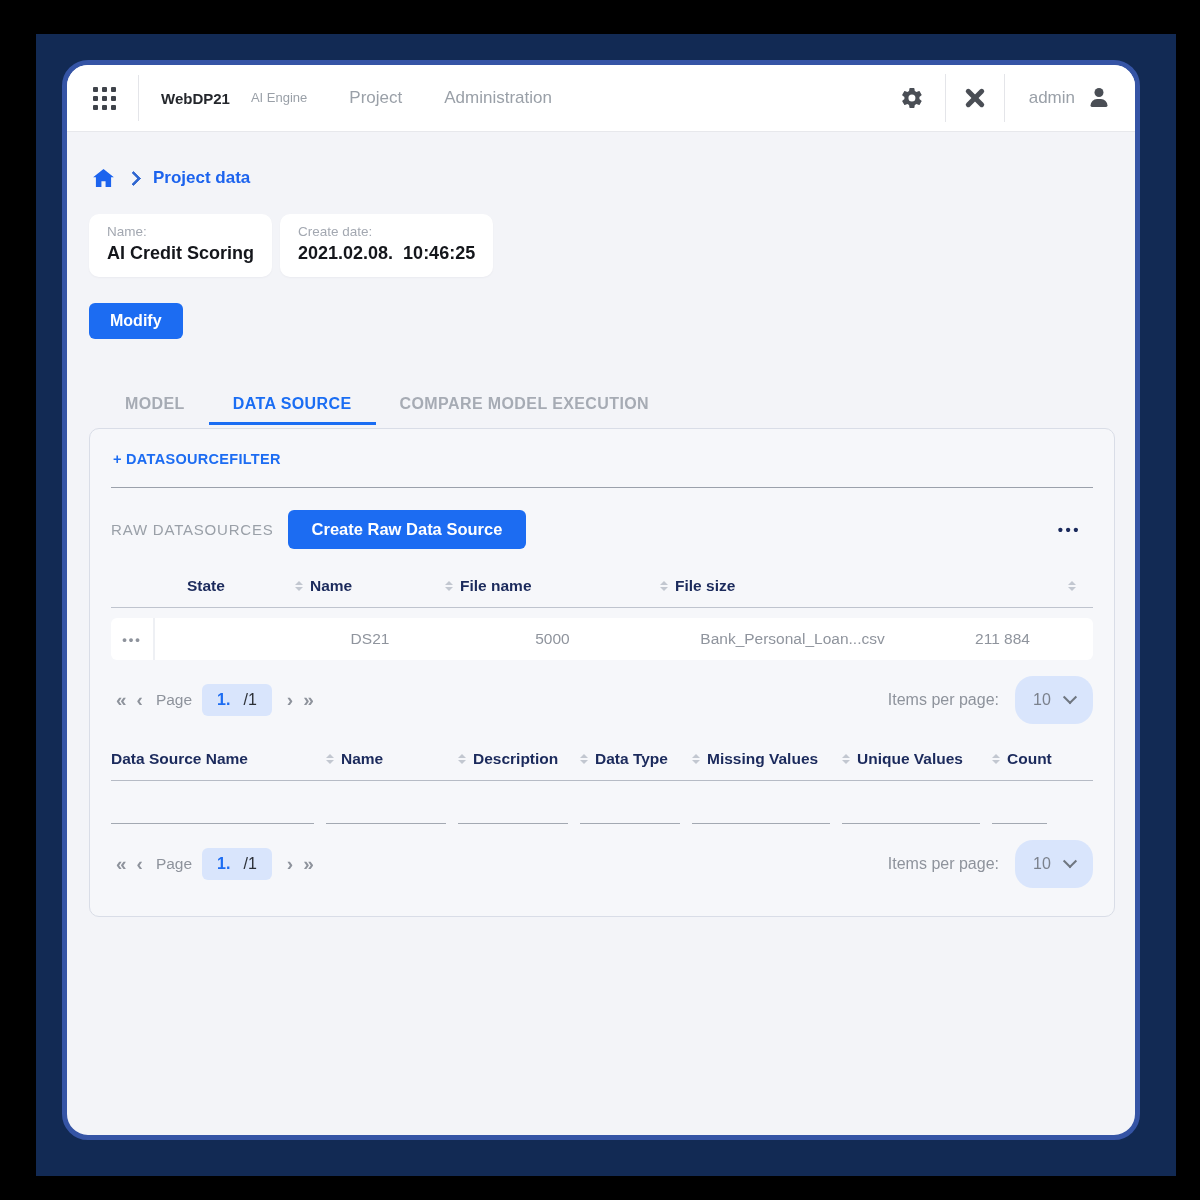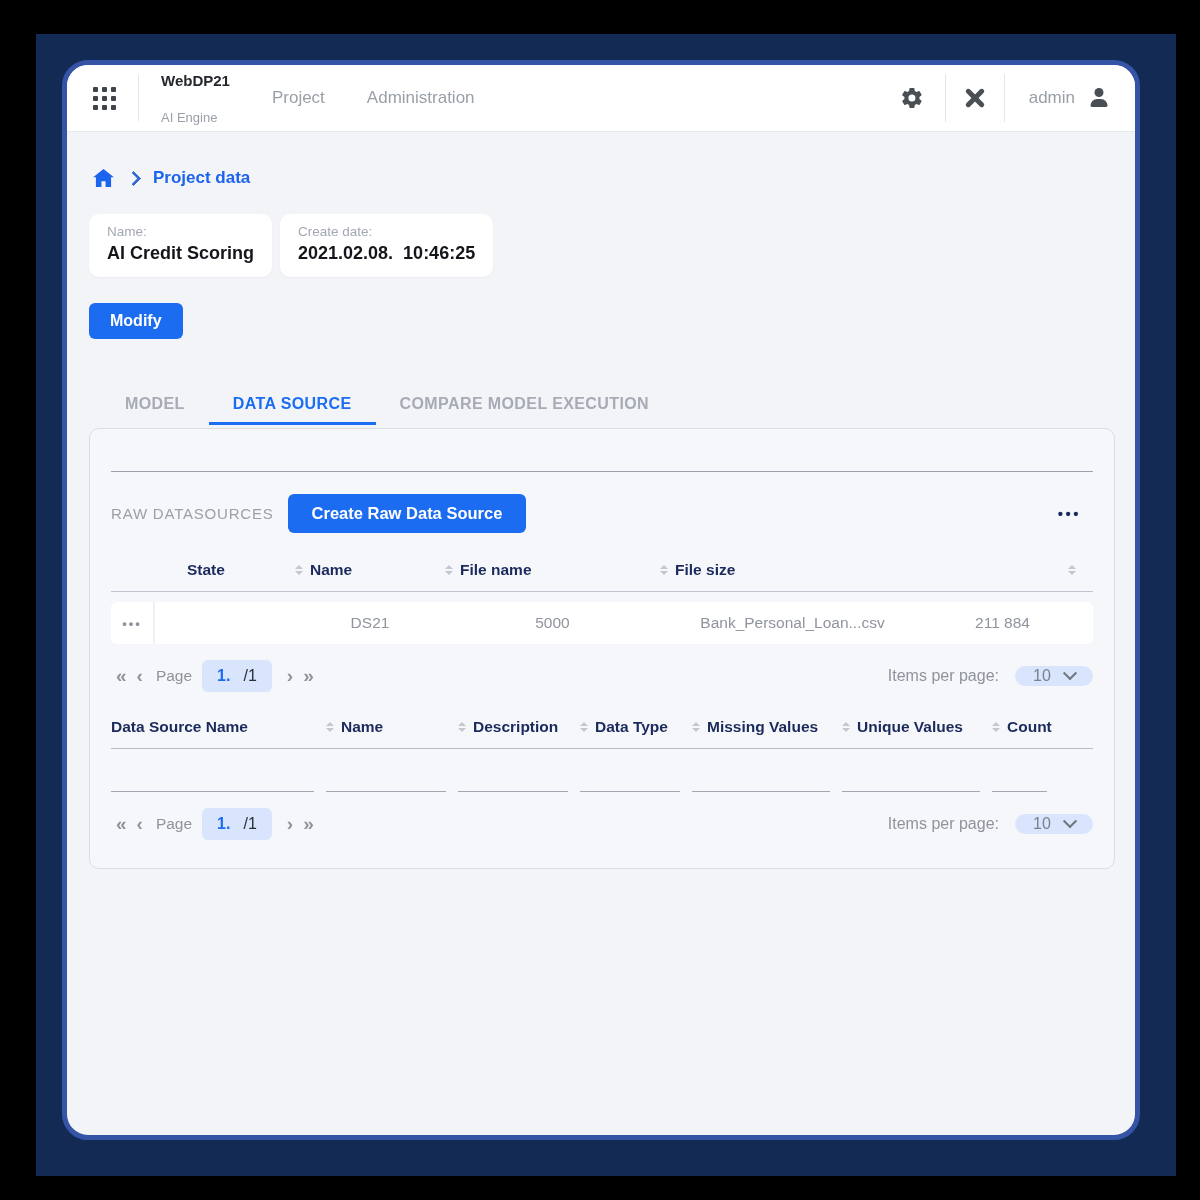--- a/index.html
+++ b/index.html
@@ -12,21 +12,21 @@
   .app-window{
     position:absolute;left:62px;top:60px;width:1078px;height:1080px;box-sizing:border-box;
     background:#f3f4f8;border:5px solid #3554a5;border-radius:26px;overflow:hidden;
   }
   
   .top-bar{background:#fff;height:66px;display:flex;align-items:center;padding:0 26px;border-bottom:1px solid #e7e8ec;}
   .grid-icon{display:grid;grid-template-columns:repeat(3,5px);grid-gap:4px;cursor:pointer;}
   .grid-icon i{width:5px;height:5px;background:#3f434a;border-radius:1px;}
   .vdiv{width:1px;height:46px;background:#e4e5e9;margin:0 22px;}
   .vdiv.short{height:48px;margin:0 18px;}
-  .brand{display:flex;flex-direction:column;gap:21px;}
+  .brand{display:flex;flex-direction:row;gap:21px;}
   .brand-title{font-weight:700;font-size:15px;color:#24272c;}
   .brand-sub{font-size:13px;color:#9aa0a8;}
   .nav-link{margin-left:42px;font-size:17px;color:#9aa0a8;cursor:pointer;}
   .top-right{margin-left:auto;display:flex;align-items:center;}
   .icon-btn{display:flex;align-items:center;justify-content:center;width:30px;height:30px;cursor:pointer;}
   .user-box{display:flex;align-items:center;gap:14px;margin-left:6px;cursor:pointer;}
   .user-name{font-size:17px;color:#9aa0a8;}
   .person-icon{position:relative;width:20px;height:20px;}
   .person-icon::before{content:"";position:absolute;top:0;left:50%;transform:translateX(-50%);width:9px;height:9px;border-radius:50%;background:#4a4e55;}
   .person-icon::after{content:"";position:absolute;bottom:1px;left:50%;transform:translateX(-50%);width:17px;height:8px;border-radius:9px 9px 2px 2px;background:#4a4e55;}
@@ -75,21 +75,21 @@
   
   .pagination{display:flex;align-items:center;margin-top:16px;color:#8e939c;}
   .pg-chev{font-size:19px;font-weight:600;color:#8e939c;cursor:pointer;padding:0 5px;}
   .pg-label{font-size:15.5px;margin:0 10px 0 8px;}
   .pg-pill{background:#d9e5fc;border-radius:6px;padding:7px 15px;display:flex;gap:13px;font-size:16px;cursor:pointer;}
   .pg-current{color:#1c6cf2;font-weight:600;}
   .pg-total{color:#2b2f36;}
   .pg-pill+.pg-chev{margin-left:10px;}
   .pg-right{margin-left:auto;display:flex;align-items:center;gap:16px;}
   .pg-items-label{font-size:16px;color:#8e939c;}
-  .pg-select{background:#d9e5fc;border-radius:18px;width:78px;height:20px;display:flex;align-items:center;justify-content:center;gap:14px;cursor:pointer;}
+  .pg-select{background:#d9e5fc;border-radius:18px;width:78px;height:48px;display:flex;align-items:center;justify-content:center;gap:14px;cursor:pointer;}
   .pg-select-val{color:#7b818c;font-size:16px;}
   .chev-down{width:8px;height:8px;border-right:2px solid #6f7680;border-bottom:2px solid #6f7680;transform:rotate(45deg) translate(-2px,-2px);}
   
   .col-list-label{margin-top:36px;color:#a0a5ad;font-size:14.5px;letter-spacing:.5px;}
   .ct-grid{display:grid;grid-template-columns:215px 132px 122px 112px 150px 150px 1fr;align-items:center;}
   .ct-head{border-bottom:1px solid #b6bbc5;margin-top:14px;}
   .ct-head .head-cell{font-size:15.5px;padding:12px 0;}
   .filter-row{margin-top:6px;}
   .filter-cell{height:36px;border-bottom:1px solid #a3a9b2;margin-right:12px;cursor:text;}
   .filter-cell.last{margin-right:46px;}
@@ -167,20 +167,21 @@
     </div>
 
     <div class="tabs">
       <span class="tab">MODEL</span>
       <span class="tab active">DATA SOURCE</span>
       <span class="tab">COMPARE MODEL EXECUTION</span>
     </div>
 
     <div class="panel">
 
+      <div class="filter-toggle">+ DATASOURCEFILTER</div>
       <hr class="panel-hr">
 
       <div class="section-row">
         <span class="section-label">RAW DATASOURCES</span>
         <button class="btn-blue">Create Raw Data Source</button>
         <span class="more-menu">•••</span>
       </div>
 
       <div class="rt-grid rt-head">
         <div></div>

